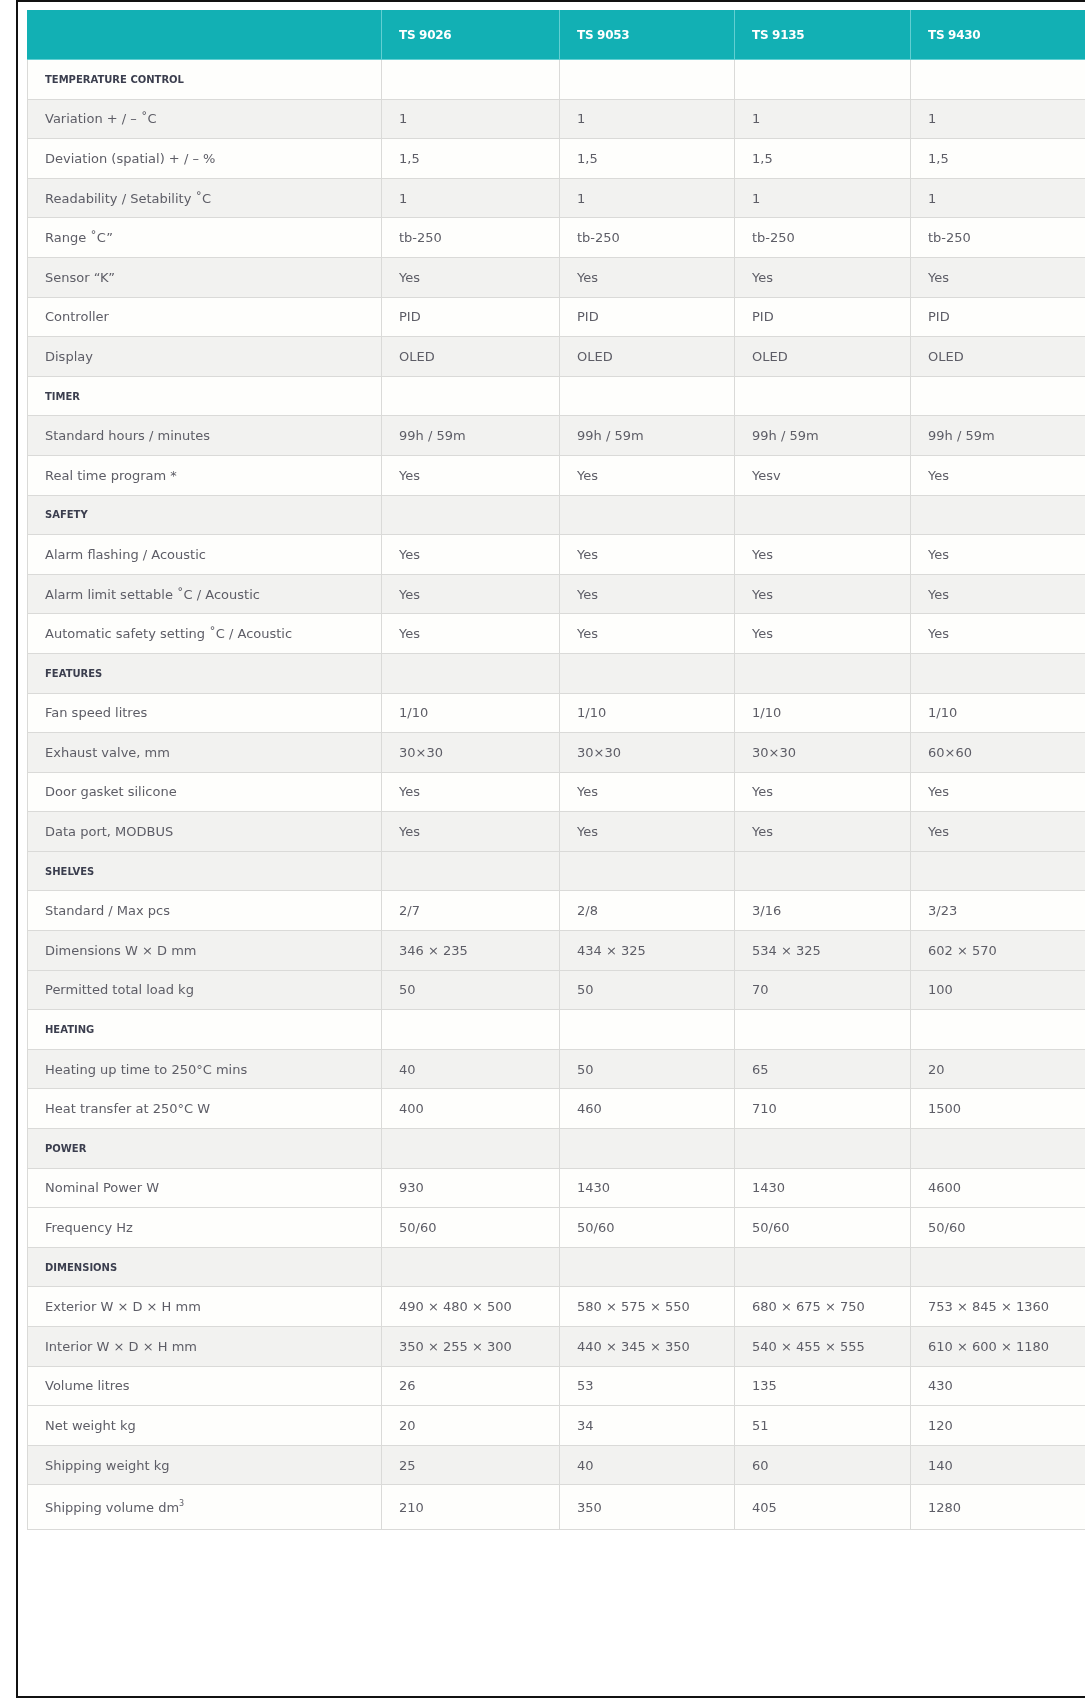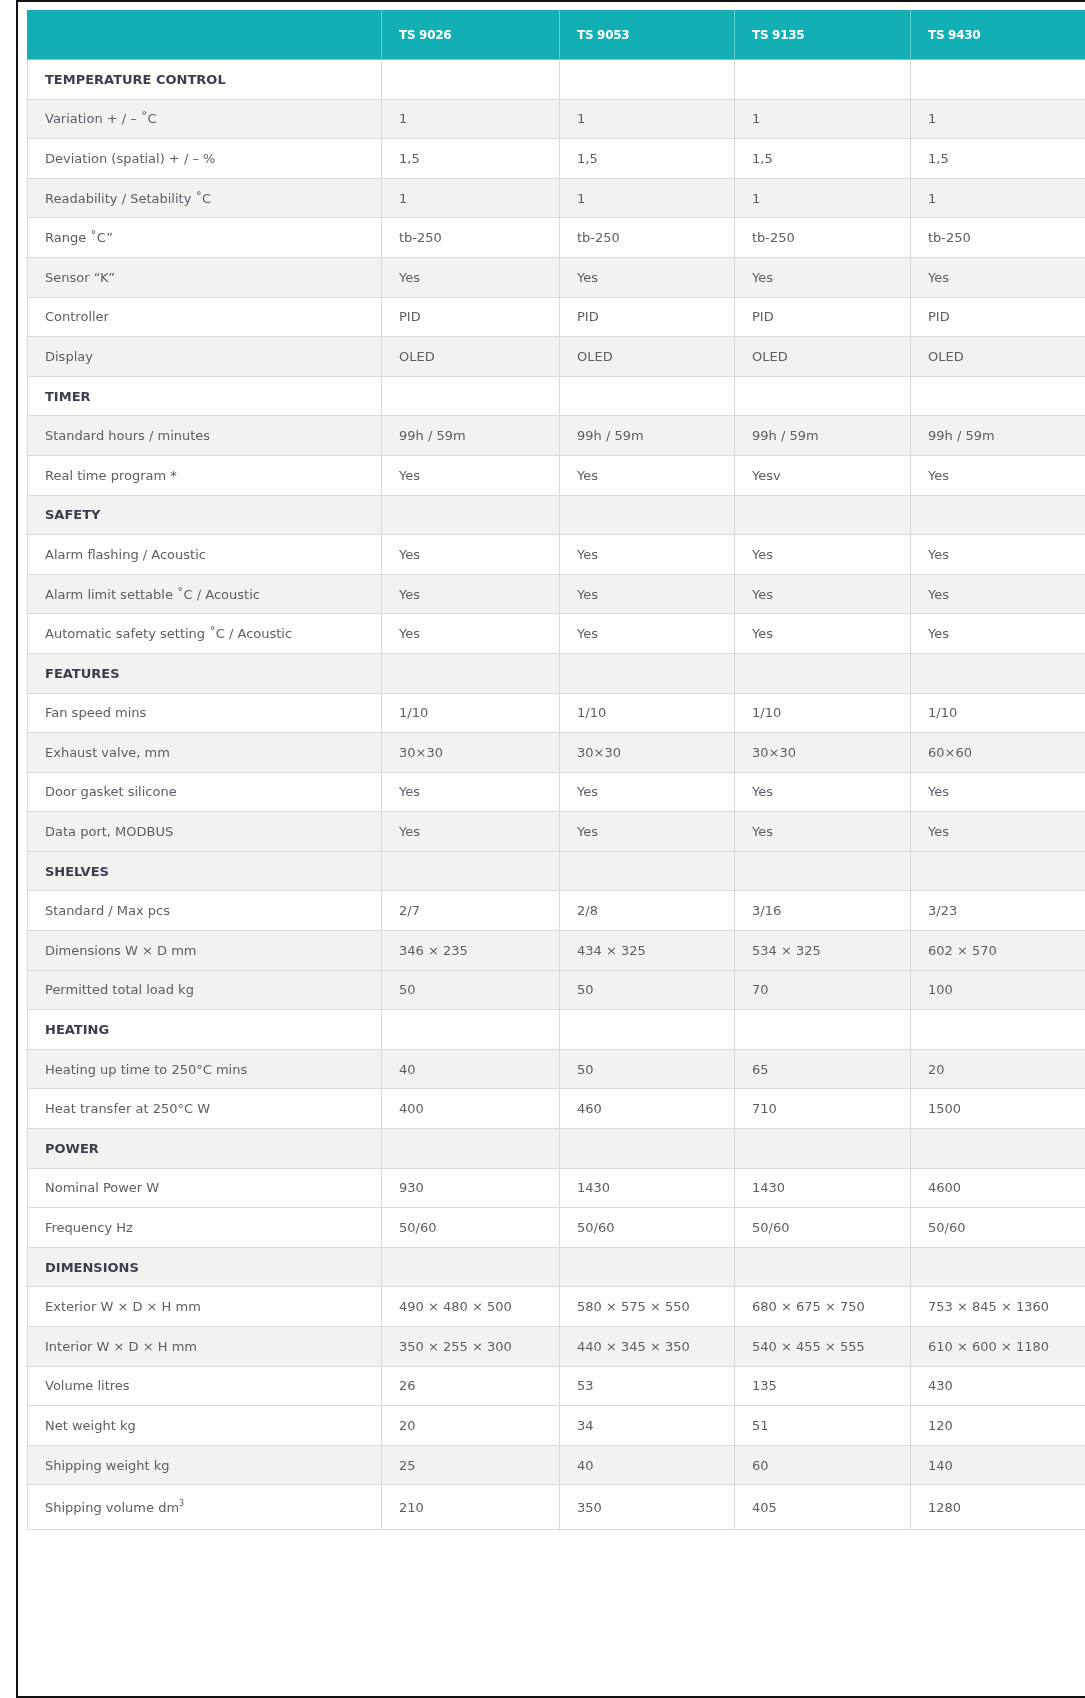--- a/index.html
+++ b/index.html
@@ -45,21 +45,21 @@
     padding: 0 0 0 17px;
     border: 1.5px solid #dadad8;
     white-space: nowrap;
     vertical-align: middle;
   }
   table.spec tr.even td { background: #fefefc; }
   table.spec tr.odd td { background: #f2f2f0; }
   table.spec tr.section td.label {
     font-weight: bold;
     color: #3b3e4e;
-    font-size: 13px;
+    font-size: 10px;
   }
   table.spec tr.last td { height: 44px; }
   sup { font-size: 8px; vertical-align: 6px; }
 </style>
 </head>
 <body>
 
 <div class="frame">
   <table class="spec">
     <colgroup>
@@ -185,21 +185,21 @@
           <td>Yes</td>
         </tr>
         <tr class="odd section">
           <td class="label"><span>FEATURES</span></td>
           <td></td>
           <td></td>
           <td></td>
           <td></td>
         </tr>
         <tr class="even">
-          <td class="label"><span>Fan speed mins</span></td>
+          <td class="label"><span>Fan speed litres</span></td>
           <td>1/10</td>
           <td>1/10</td>
           <td>1/10</td>
           <td>1/10</td>
         </tr>
         <tr class="odd">
           <td class="label"><span>Exhaust valve, mm</span></td>
           <td>30×30</td>
           <td>30×30</td>
           <td>30×30</td>

